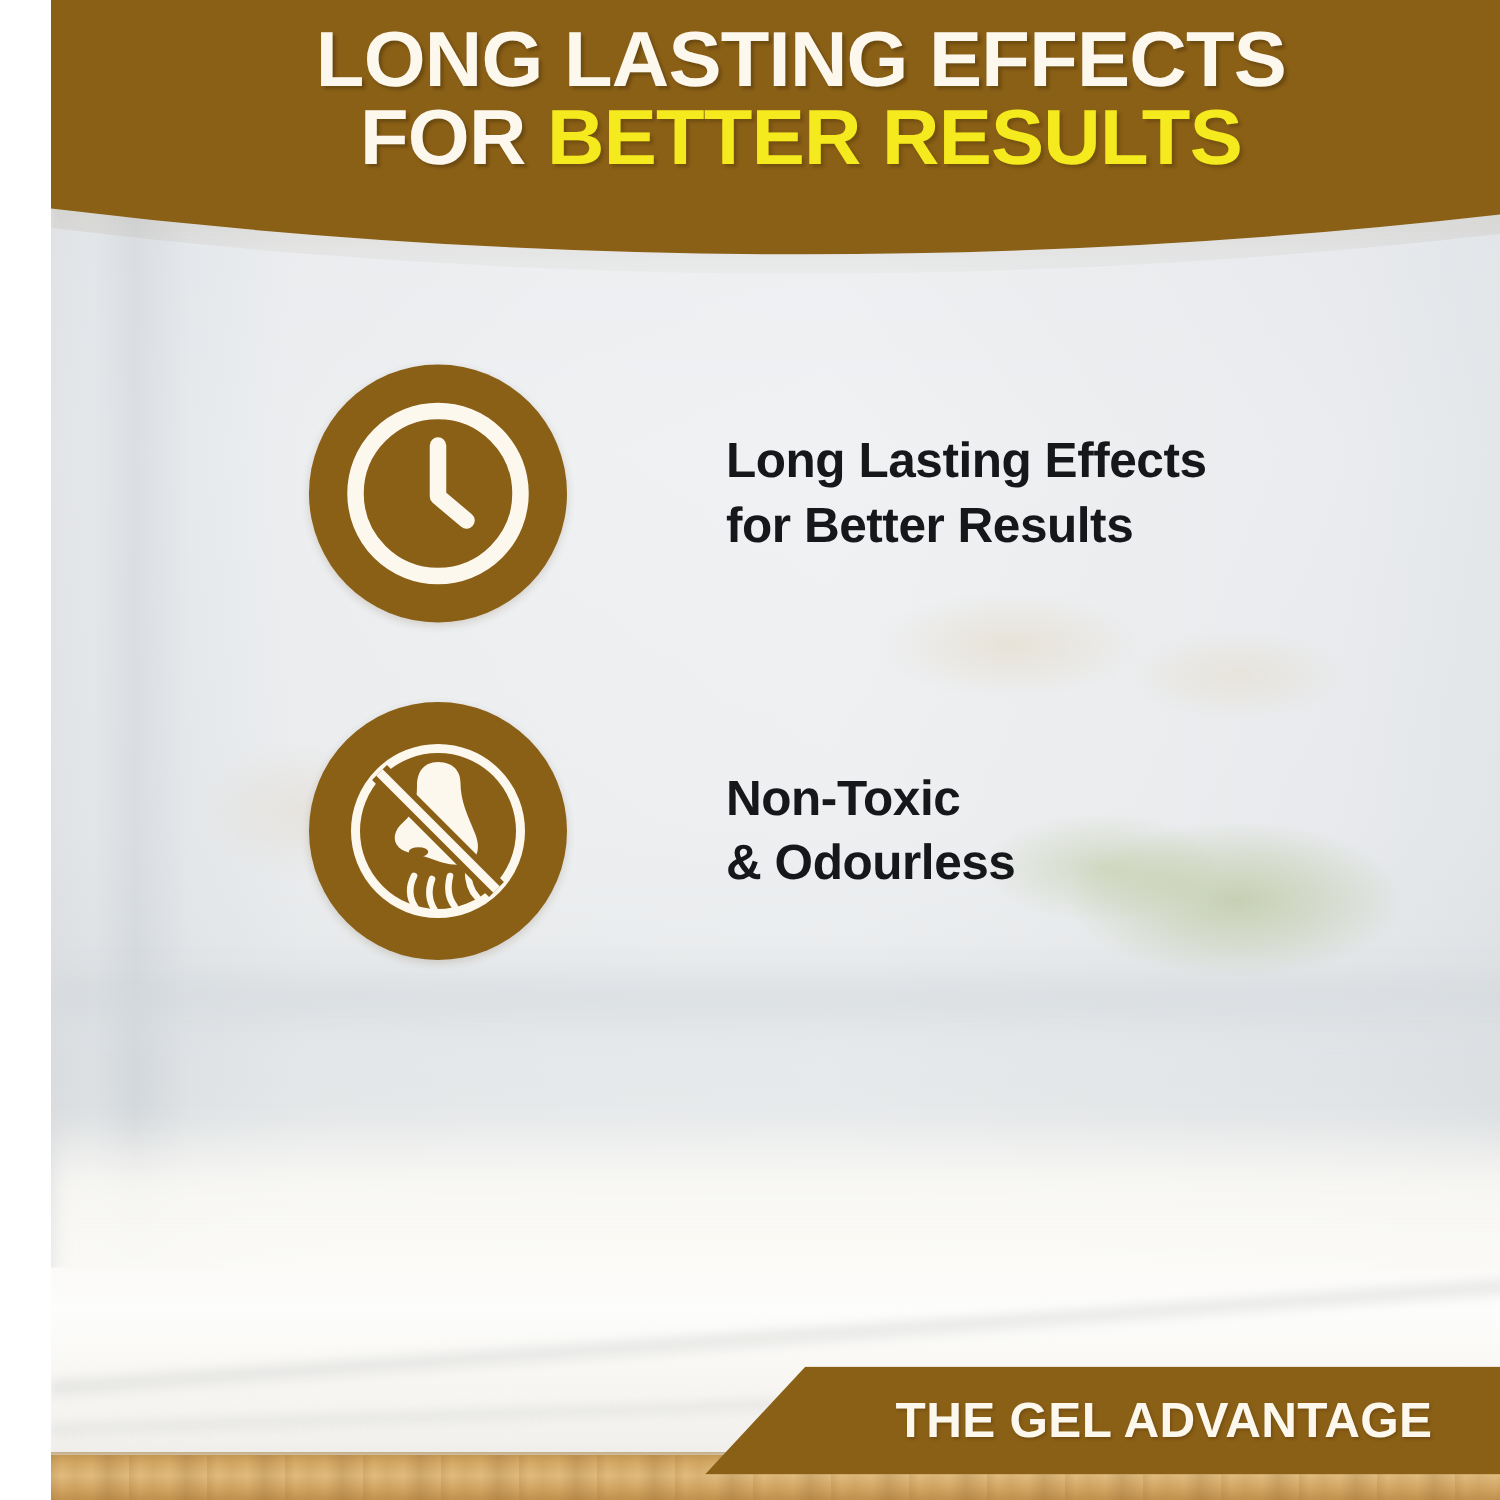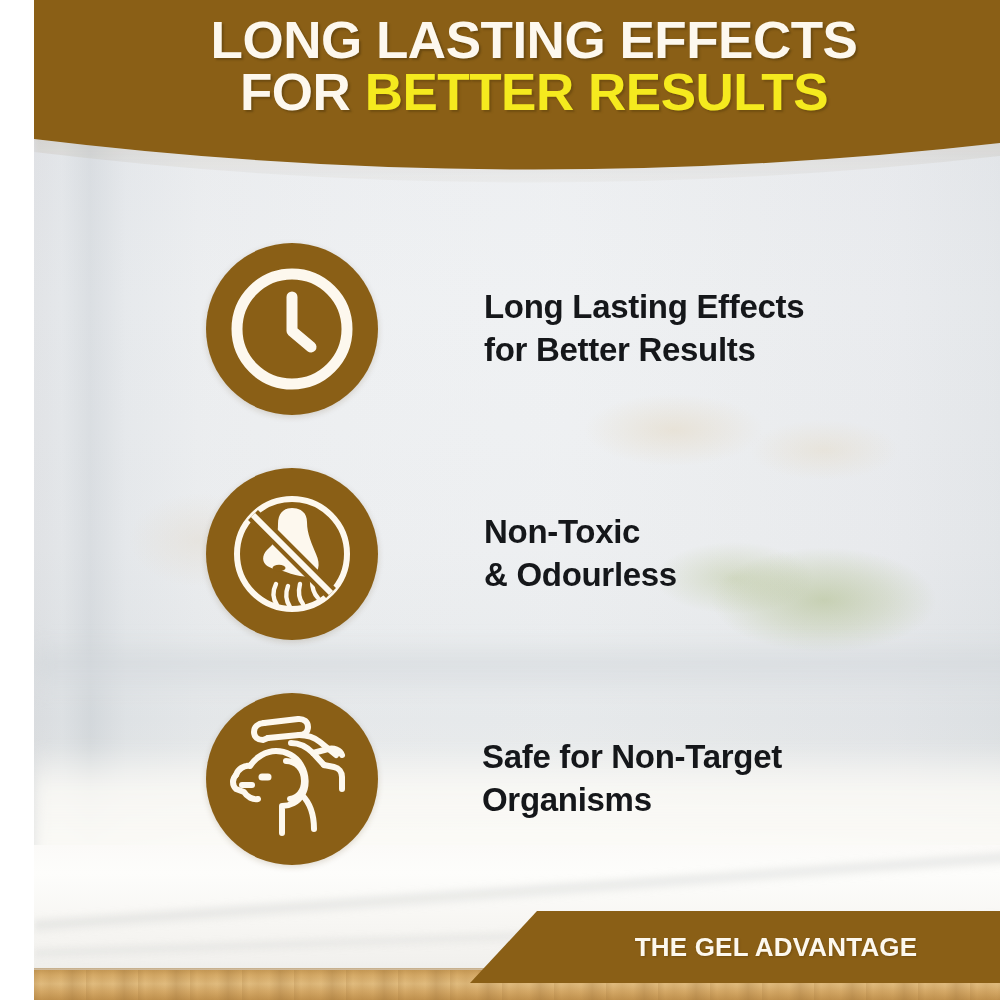--- a/index.html
+++ b/index.html
@@ -190,21 +190,21 @@
     height: 72px;
     background: #8a5f16;
     -webkit-clip-path: polygon(73px 0, 570px 0, 570px 72px, 6px 72px);
     clip-path: polygon(73px 0, 570px 0, 570px 72px, 6px 72px);
     display: flex;
     align-items: center;
     justify-content: center;
   }
   .footer-text {
     color: #fdf8ee;
-    font-size: 26px;
+    font-size: 33px;
     font-weight: 700;
     letter-spacing: 0.2px;
     padding-left: 54px;
     text-shadow: 1px 1px 2px rgba(74,50,10,0.35);
     white-space: nowrap;
   }
 </style>
 </head>
 <body>
 
@@ -263,54 +263,20 @@
           <circle cx="86" cy="86" r="55" fill="none" stroke="#fdf8ee" stroke-width="6"></circle>
 
           <line x1="47" y1="47" x2="125" y2="125" stroke="#8a5f16" stroke-width="14" stroke-linecap="butt"></line>
           <line x1="47" y1="47" x2="125" y2="125" stroke="#fdf8ee" stroke-width="6" stroke-linecap="butt"></line>
         </svg>
       </div>
       <div class="feature-label">Non-Toxic
 &amp; Odourless</div>
     </div>
 
-    <div class="feature f3">
-      <div class="icon-circle">
-        <svg viewBox="0 0 172 172" xmlns="http://www.w3.org/2000/svg" aria-hidden="true">
-          <g fill="none" stroke="#fdf8ee" stroke-width="6" stroke-linecap="round" stroke-linejoin="round">
-
-            <path d="M30 82
-                     C 32 76 38 72 44 73
-                     C 50 64 60 58 70 58
-                     C 80 58 90 63 95 72
-                     C 101 82 101 94 96 102
-                     C 92 109 84 113 76 113
-                     L 76 140"></path>
-            <path d="M30 82 C 26 86 26 92 30 96 L 38 99 C 41 104 47 107 52 106"></path>
-
-            <path d="M36 92 L 46 92"></path>
-
-            <path d="M56 84 L 62 84" stroke-width="7"></path>
-
-            <path d="M80 68 C 90 68 98 76 98 88 C 98 98 92 105 84 106"></path>
-
-            <path d="M96 102 C 104 110 108 122 108 136"></path>
-
-            <path d="M58 30 L 92 26 C 98 25.5 102 29 102 34 C 102 39 98 42 93 42 L 62 45"></path>
-            <path d="M58 30 C 52 30.5 48 34 48 39 C 48 44 52 47 57 47 L 62 45"></path>
-            <path d="M93 42 C 100 42 108 44 114 49 L 130 62"></path>
-            <path d="M85 50 C 93 50 101 54 107 60 L 118 72"></path>
-            <path d="M107 60 L 122 56 C 128 54.5 134 57 136 62"></path>
-            <path d="M118 72 L 128 74 C 133 75 136 79 136 84 L 136 96"></path>
-          </g>
-        </svg>
-      </div>
-      <div class="feature-label">Safe for Non-Target
-Organisms</div>
-    </div>
 
   </div>
 
   <div class="footer-banner">
     <span class="footer-text">THE GEL ADVANTAGE</span>
   </div>
 
 </div>
 
 </body></html>

